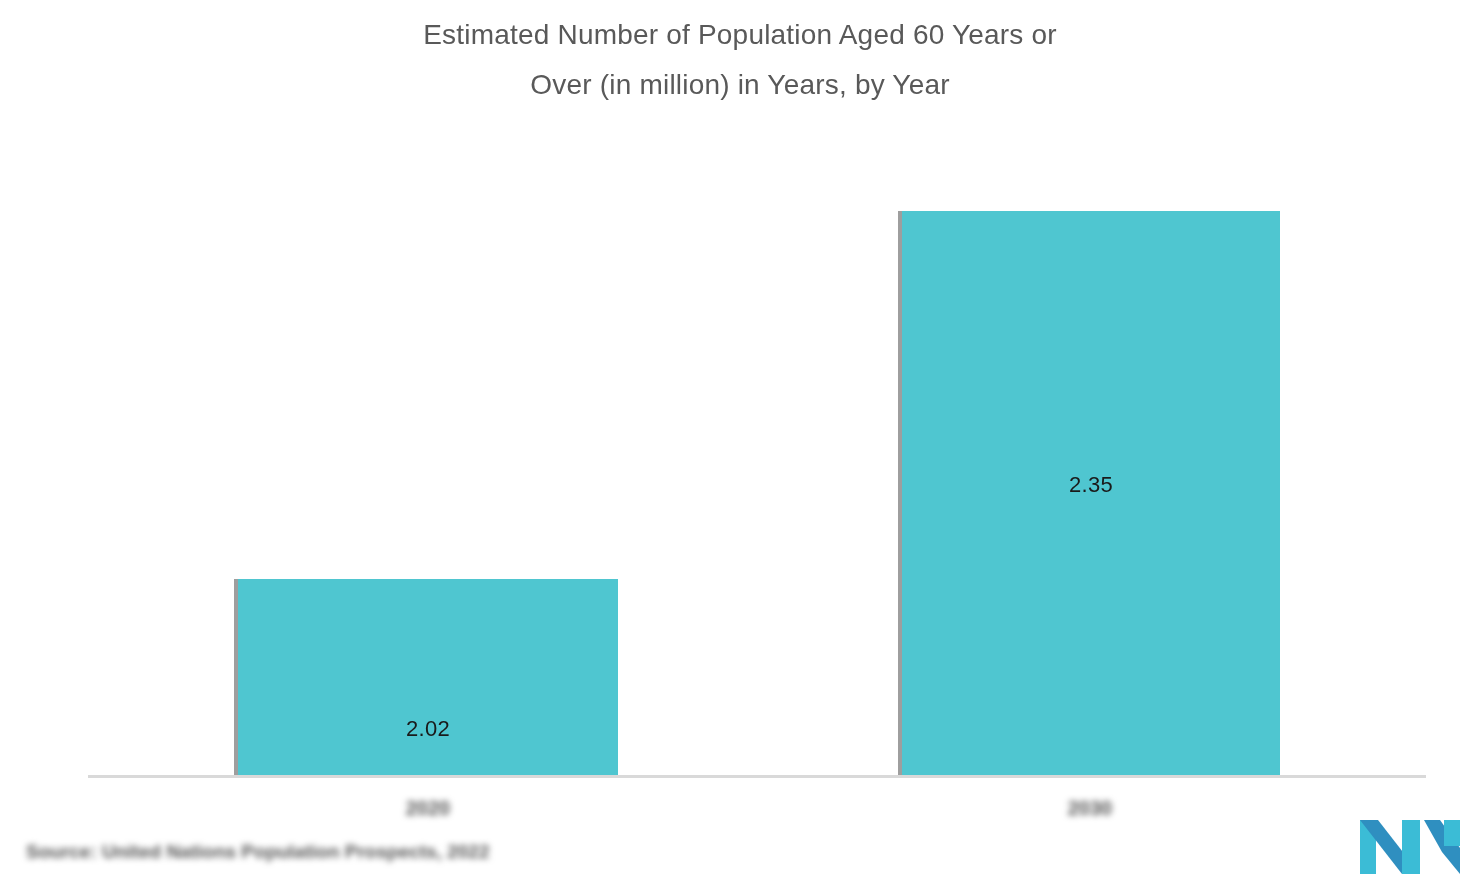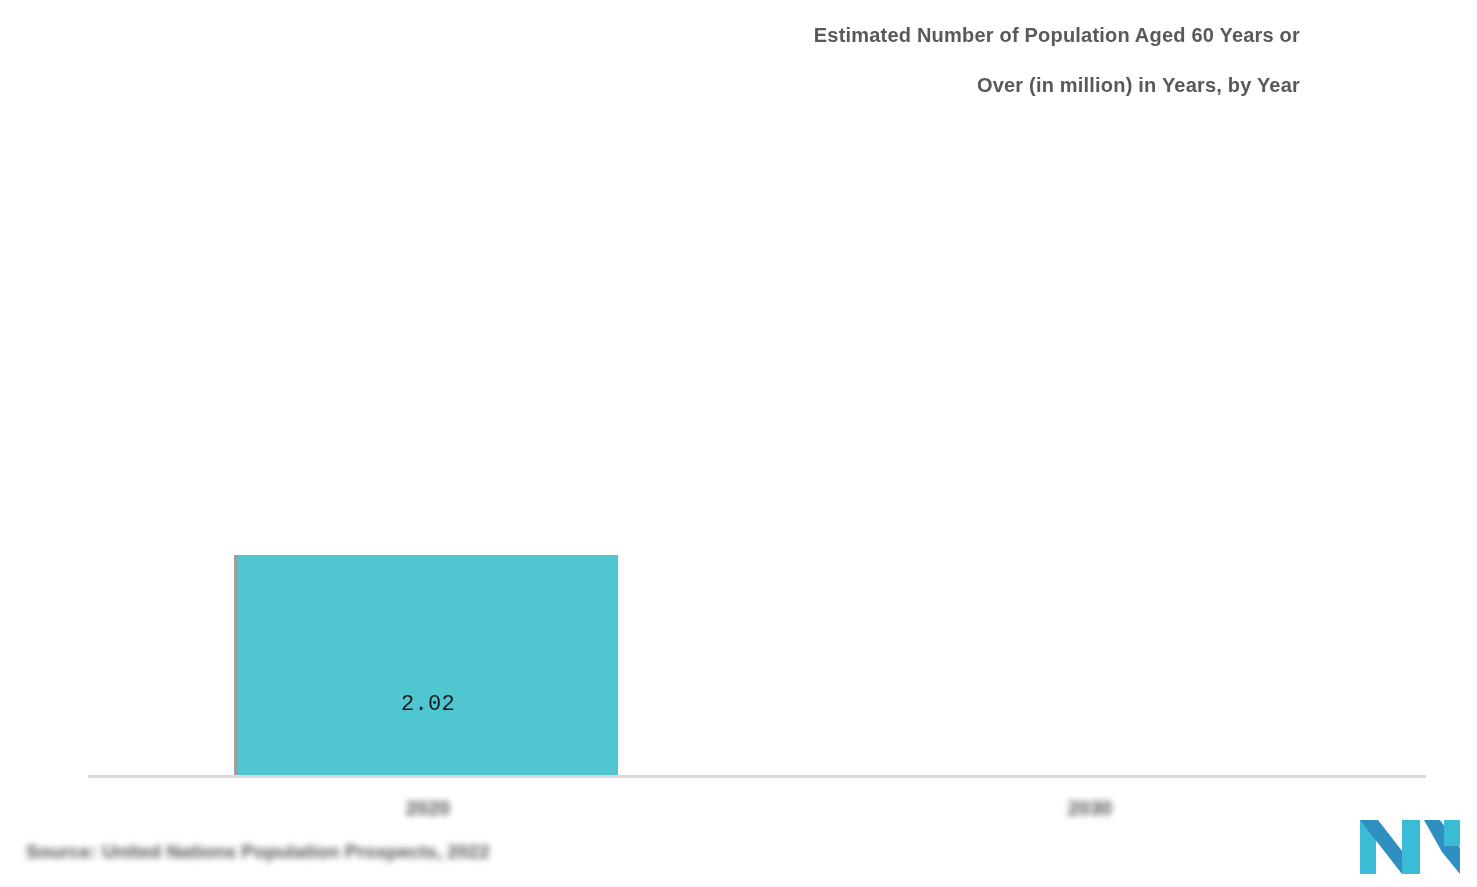--- a/index.html
+++ b/index.html
@@ -22,24 +22,24 @@
     height: 887px;
     background: #ffffff;
   }
 
   
   .chart-title {
     position: absolute;
     left: 180px;
     top: 10px;
     width: 1120px;
-    text-align: right;
+    text-align: center;
     color: #595959;
-    font-size: 20px;
-    font-weight: bold;
+    font-size: 28px;
+    font-weight: normal;
     line-height: 50px;
     letter-spacing: 0.2px;
     
     filter: blur(0.65px);
     -webkit-font-smoothing: antialiased;
   }
   .chart-title .tl {
     display: block;
     white-space: nowrap;
   }
@@ -123,25 +123,29 @@
 
 <div id="chart-root">
 
   <div class="chart-title">
     <span class="tl">Estimated Number of Population Aged 60 Years or</span>
     <span class="tl">Over (in million) in Years, by Year</span>
   </div>
 
   <div class="plot-area">
 
-    <div class="bar" style="left:146px; width:384px; height:223px;font-family:Liberation Mono, monospace;">
+    <div class="bar" style="left:146px; width:384px; height:199px;">
       <div class="bar-fill"></div>
       <div class="bar-value" style="top:137px;">2.02</div>
     </div>
 
+    <div class="bar" style="left:810px; width:382px; height:567px;">
+      <div class="bar-fill"></div>
+      <div class="bar-value" style="top:261px;">2.35</div>
+    </div>
 
   </div>
 
   <div class="axis-line"></div>
 
   <div class="cat-label" style="left:334px; width:188px;">2020</div>
 
   <div class="cat-label" style="left:996px; width:188px;">2030</div>
 
   <div class="source-note">Source: United Nations Population Prospects, 2022</div>

